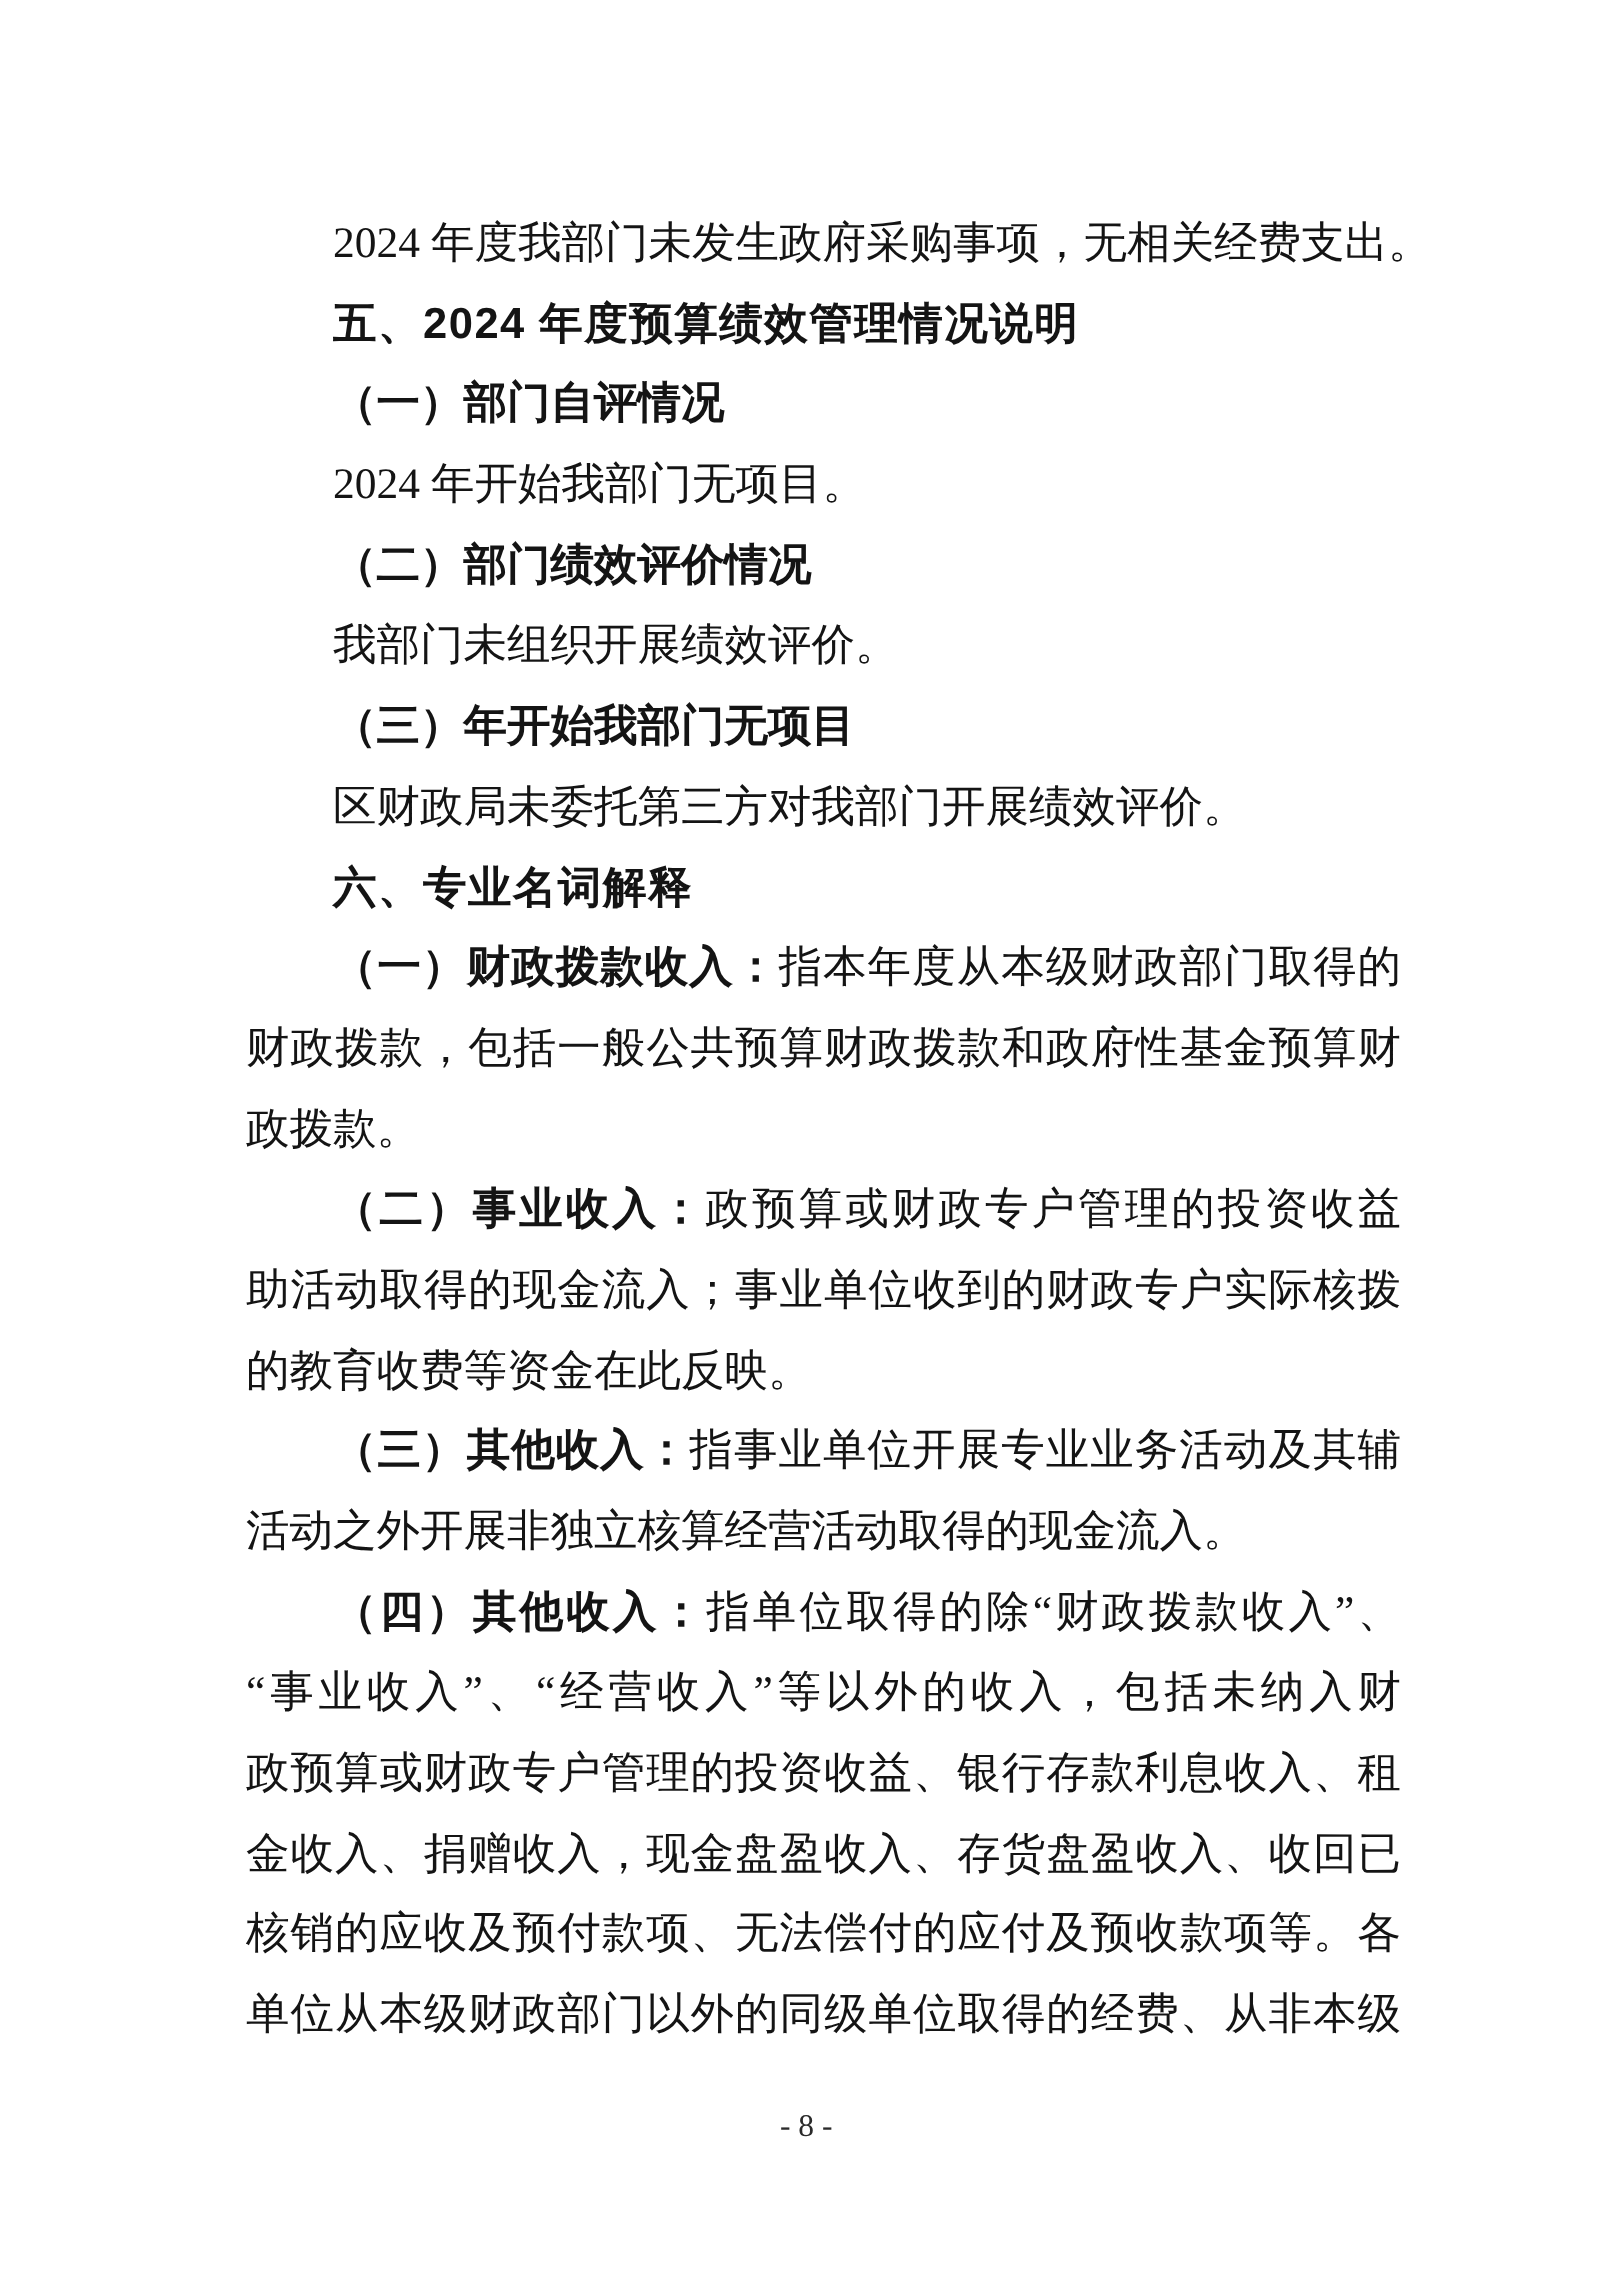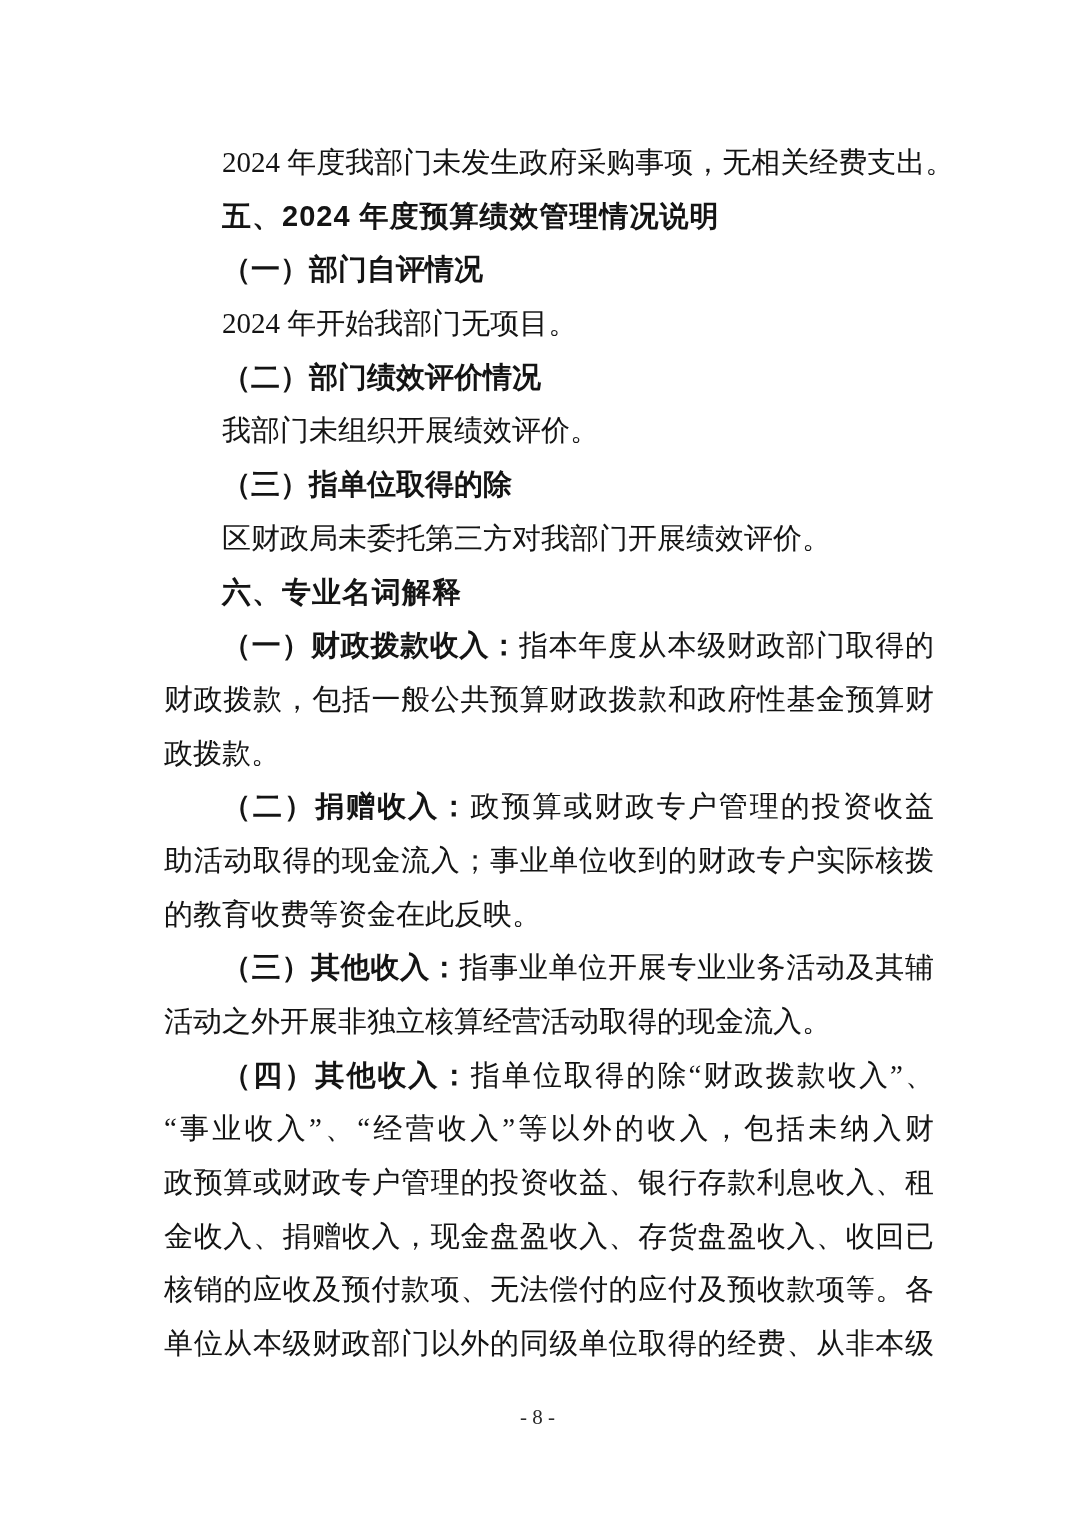--- a/index.html
+++ b/index.html
@@ -65,27 +65,27 @@
 <body>
 
 <div class="page">
   <div class="text-block">
       <div class="line body indent"><span class="txt">2024 年度我部门未发生政府采购事项，无相关经费支出。</span></div>
       <div class="line hei indent"><span class="txt">五、2024 年度预算绩效管理情况说明</span></div>
       <div class="line kai indent"><span class="txt">（一）部门自评情况</span></div>
       <div class="line body indent"><span class="txt">2024 年开始我部门无项目。</span></div>
       <div class="line kai indent"><span class="txt">（二）部门绩效评价情况</span></div>
       <div class="line body indent"><span class="txt">我部门未组织开展绩效评价。</span></div>
-      <div class="line kai indent"><span class="txt">（三）指单位取得的除</span></div>
+      <div class="line kai indent"><span class="txt">（三）年开始我部门无项目</span></div>
       <div class="line body indent"><span class="txt">区财政局未委托第三方对我部门开展绩效评价。</span></div>
       <div class="line hei indent"><span class="txt">六、专业名词解释</span></div>
       <div class="line body indent fill"><span class="lead">（一）财政拨款收入：</span><span class="txt">指本年度从本级财政部门取得的</span></div>
       <div class="line body fill"><span class="txt">财政拨款，包括一般公共预算财政拨款和政府性基金预算财</span></div>
       <div class="line body"><span class="txt">政拨款。</span></div>
-      <div class="line body indent fill"><span class="lead">（二）捐赠收入：</span><span class="txt">政预算或财政专户管理的投资收益</span></div>
+      <div class="line body indent fill"><span class="lead">（二）事业收入：</span><span class="txt">政预算或财政专户管理的投资收益</span></div>
       <div class="line body fill"><span class="txt">助活动取得的现金流入；事业单位收到的财政专户实际核拨</span></div>
       <div class="line body"><span class="txt">的教育收费等资金在此反映。</span></div>
       <div class="line body indent fill"><span class="lead">（三）其他收入：</span><span class="txt">指事业单位开展专业业务活动及其辅</span></div>
       <div class="line body"><span class="txt">活动之外开展非独立核算经营活动取得的现金流入。</span></div>
       <div class="line body indent fill"><span class="lead">（四）其他收入：</span><span class="txt">指单位取得的除“财政拨款收入”、</span></div>
       <div class="line body fill"><span class="txt">“事业收入”、“经营收入”等以外的收入，包括未纳入财</span></div>
       <div class="line body fill"><span class="txt">政预算或财政专户管理的投资收益、银行存款利息收入、租</span></div>
       <div class="line body fill"><span class="txt">金收入、捐赠收入，现金盘盈收入、存货盘盈收入、收回已</span></div>
       <div class="line body fill"><span class="txt">核销的应收及预付款项、无法偿付的应付及预收款项等。各</span></div>
       <div class="line body fill"><span class="txt">单位从本级财政部门以外的同级单位取得的经费、从非本级</span></div>

